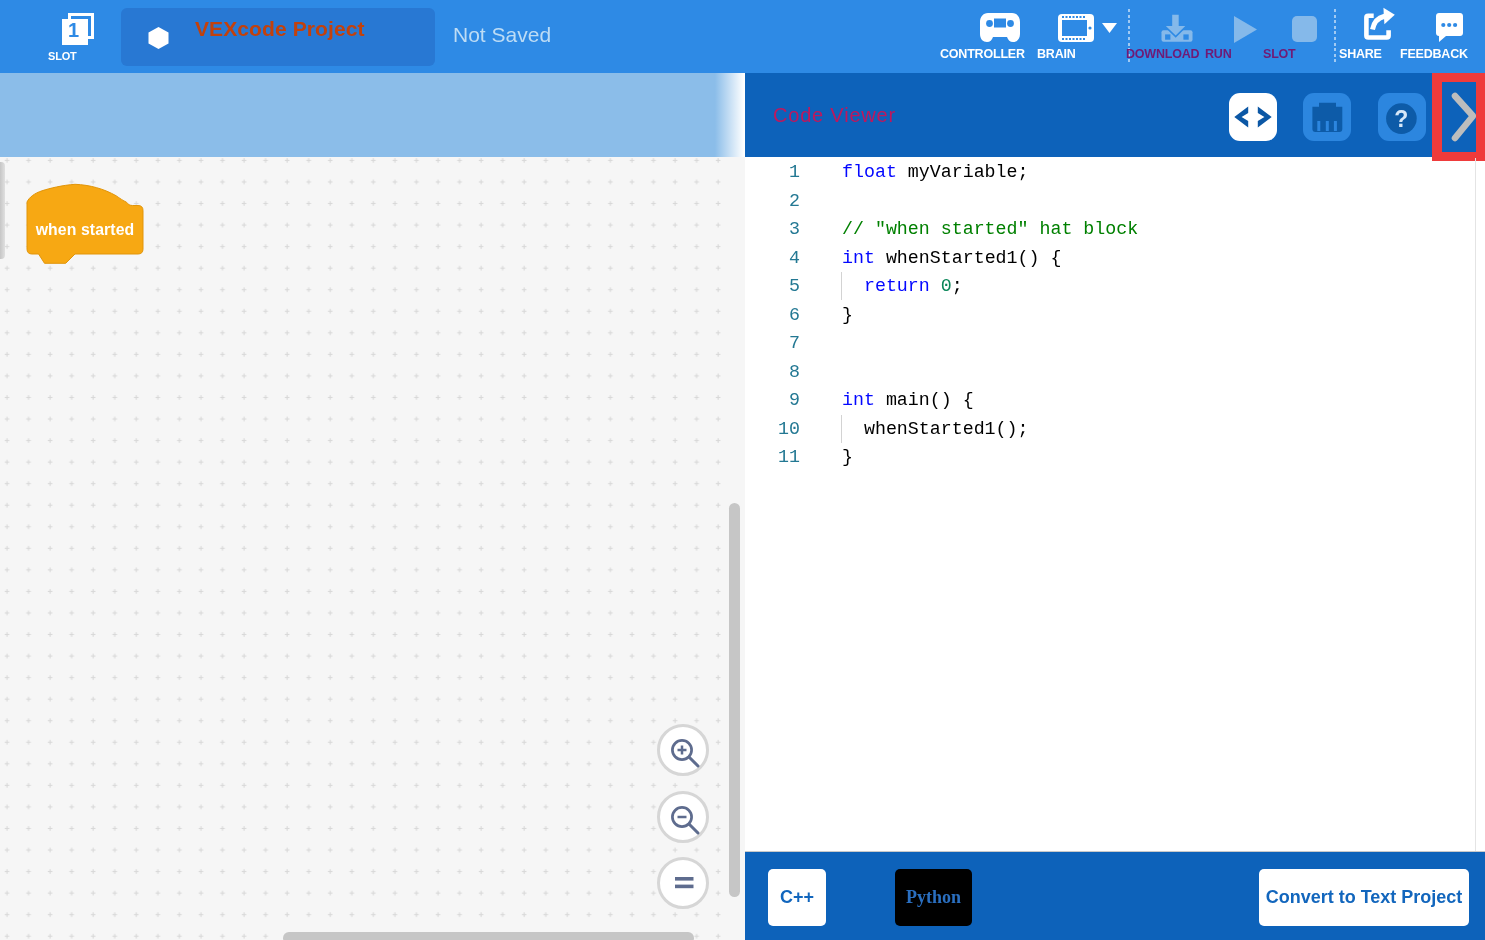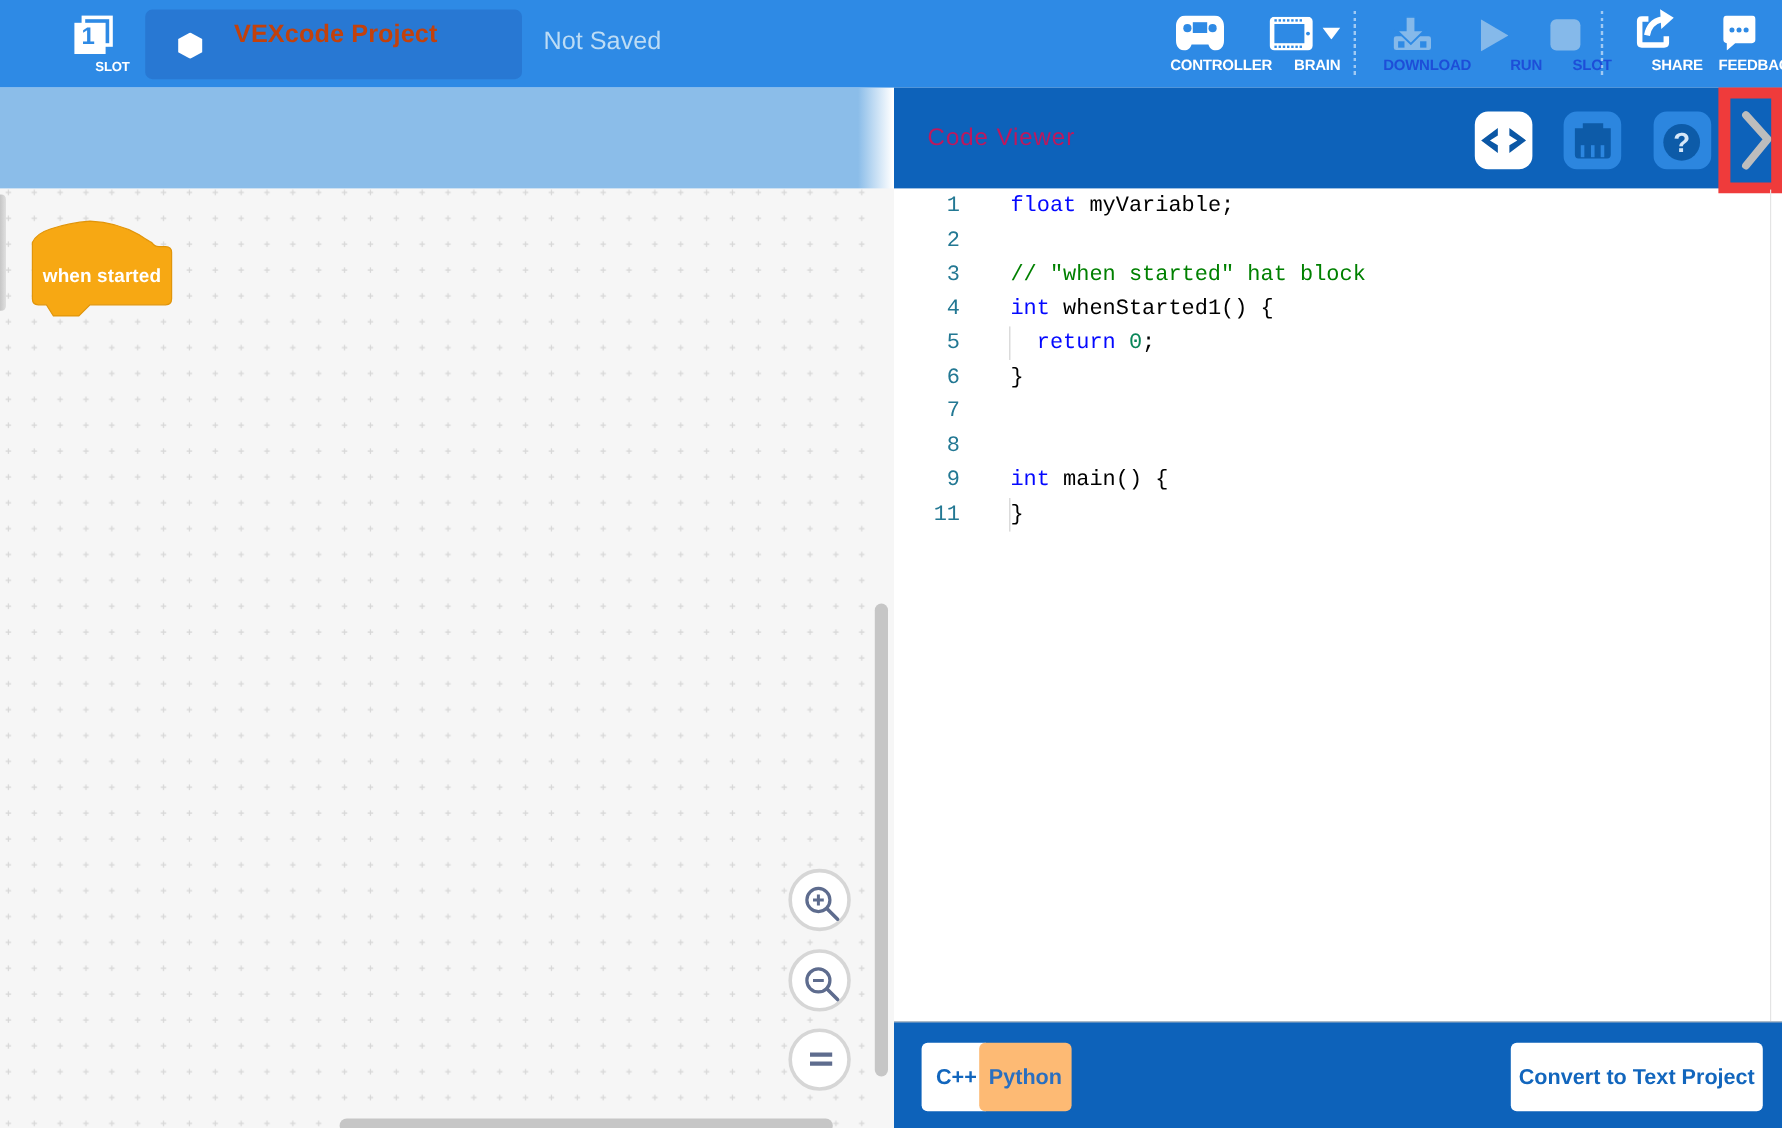--- a/index.html
+++ b/index.html
@@ -5,22 +5,22 @@
   * { margin:0; padding:0; box-sizing:border-box; }
   html,body { width:1485px; height:940px; overflow:hidden; font-family:"Liberation Sans", sans-serif; }
   .abs { position:absolute; }
   body { position:relative; background:#fff; }
 
   
   #topbar { left:0; top:0; width:1485px; height:73px; background:#2e8ae5; }
   #vexbtn { left:121px; top:8px; width:314px; height:58px; background:#2878d3; border-radius:6px; }
   #vextitle { left:195px; top:0; height:58px; line-height:58px; color:#c2410c; font-size:21px; font-weight:700; letter-spacing:0.1px;}
   #notsaved { left:453px; top:0; height:73px; line-height:70px; color:#bddcf5; font-size:21px; }
-  .toplabel { top:47px; height:16px; color:#fff; font-size:12.5px; font-weight:700; text-align:right; letter-spacing:-0.2px;}
-  .dim { color:#1d4ed8; }
+  .toplabel { top:47px; height:16px; color:#fff; font-size:12.5px; font-weight:700; text-align:left; letter-spacing:-0.2px;}
+  .dim { color:#701a75; }
   .sep { top:9px; height:54px; width:1.5px; background:repeating-linear-gradient(to bottom, rgba(255,255,255,0.55) 0 3px, rgba(255,255,255,0) 3px 5.6px); }
 
   
   #strip { left:0; top:73px; width:745px; height:84px; background:linear-gradient(to right, #8bbde9 0px, #8bbde9 715px, rgba(139,189,233,0) 744px); }
   #ws { left:0; top:157px; width:745px; height:783px; background:#f6f6f6; }
   #leftbar { left:0; top:162px; width:5px; height:97px; background:linear-gradient(to right,#c6c6c6,#e0e0e0); border-radius:0 4px 4px 0; }
   .zoomc { width:52px; height:52px; border-radius:50%; background:#fff; border:3px solid #d6d6d6; }
   #vscroll { left:729px; top:503px; width:11px; height:394px; background:#c6c6c6; border-radius:6px; }
   #hscroll { left:283px; top:932px; width:411px; height:12px; background:#c6c6c6; border-radius:6px; }
   #phead { left:745px; top:73px; width:740px; height:84px; background:#0d62ba; }
@@ -203,21 +203,22 @@
   <div id="code" class="abs">
     <div class="cl"><span class="num">1</span><span class="src"><span class="kw">float</span> myVariable;</span></div>
     <div class="cl"><span class="num">2</span></div>
     <div class="cl"><span class="num">3</span><span class="src"><span class="cmt">// "when started" hat block</span></span></div>
     <div class="cl"><span class="num">4</span><span class="src"><span class="kw">int</span> whenStarted1() {</span></div>
     <div class="cl"><span class="num">5</span><span class="src">  <span class="kw">return</span> <span class="cm">0</span>;</span></div>
     <div class="cl"><span class="num">6</span><span class="src">}</span></div>
     <div class="cl"><span class="num">7</span></div>
     <div class="cl"><span class="num">8</span></div>
     <div class="cl"><span class="num">9</span><span class="src"><span class="kw">int</span> main() {</span></div>
+    <div class="cl"><span class="num">10</span><span class="src">  whenStarted1();</span></div>
     <div class="cl"><span class="num">11</span><span class="src">}</span></div>
   </div>
   <div class="abs guide" style="top:272px; height:28px;"></div>
   <div class="abs guide" style="top:415px; height:28px;"></div>
 
   <div id="pfoot" class="abs"></div>
   <div class="abs fbtn" style="left:768px; width:58px;">C++</div>
-  <div class="abs fbtn" style="left:816px; width:77px; background:#fdba74; color:#2a6fc0;">Python</div>
+  <div class="abs fbtn" style="left:895px; width:77px; background:#000000; color:#2a6fc0;font-family:Liberation Serif, serif;">Python</div>
   <div class="abs fbtn" style="left:1259px; width:210px;">Convert to Text Project</div>
 
 </body></html>

